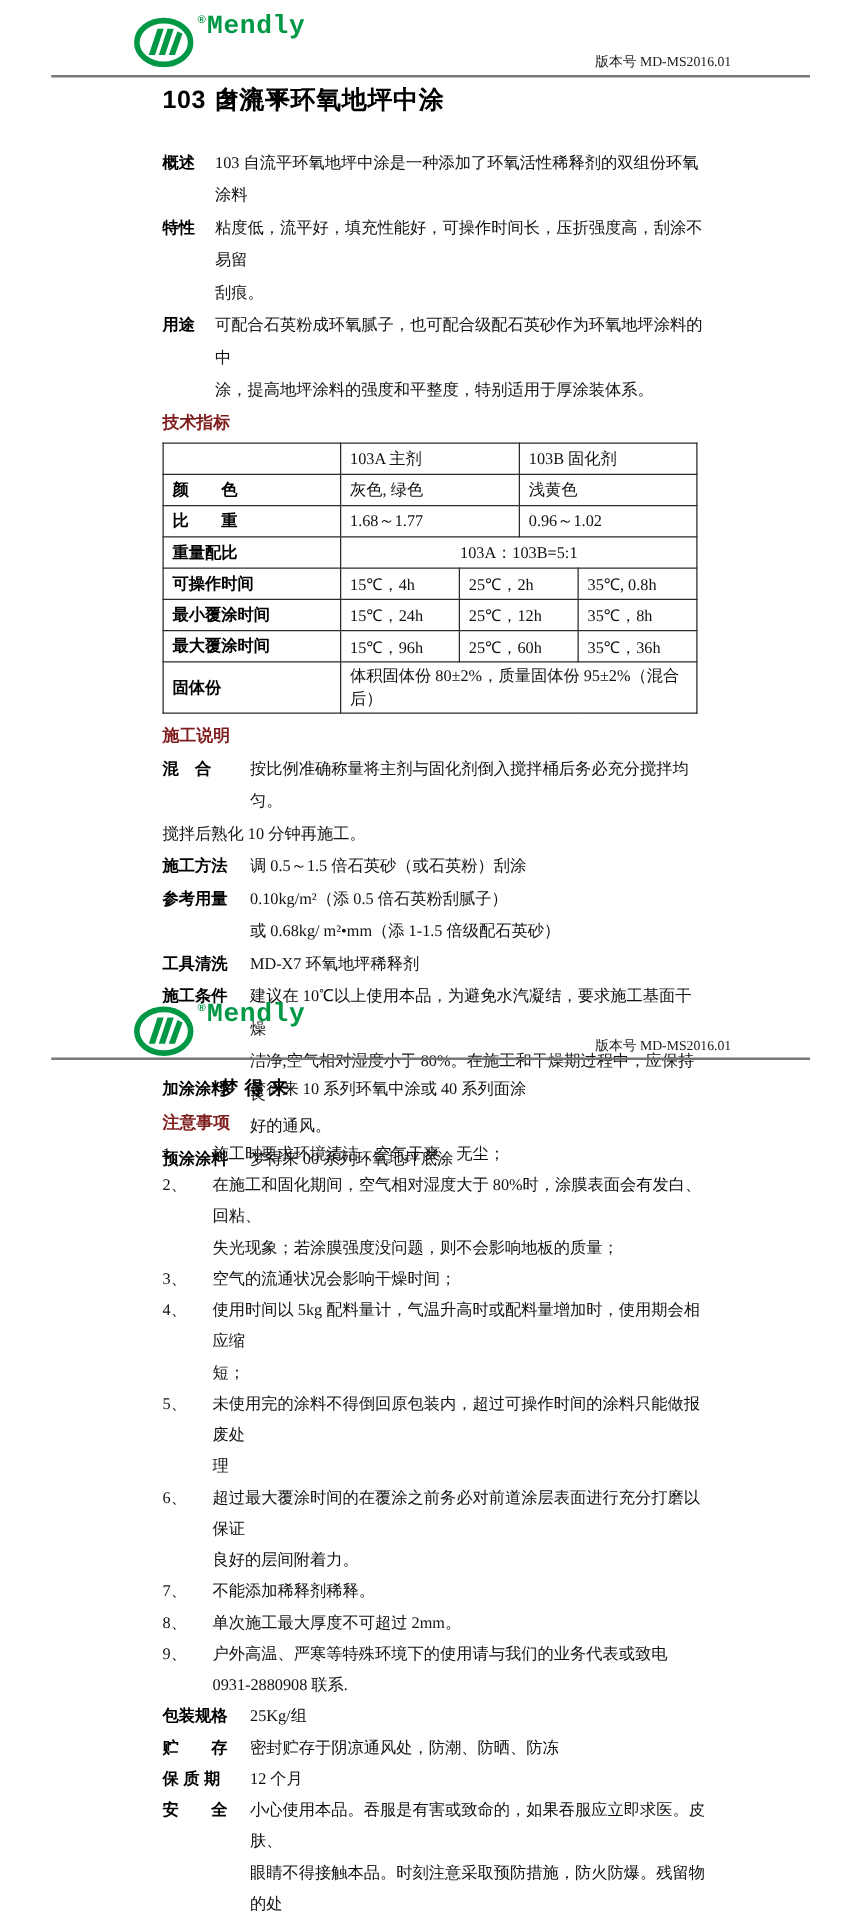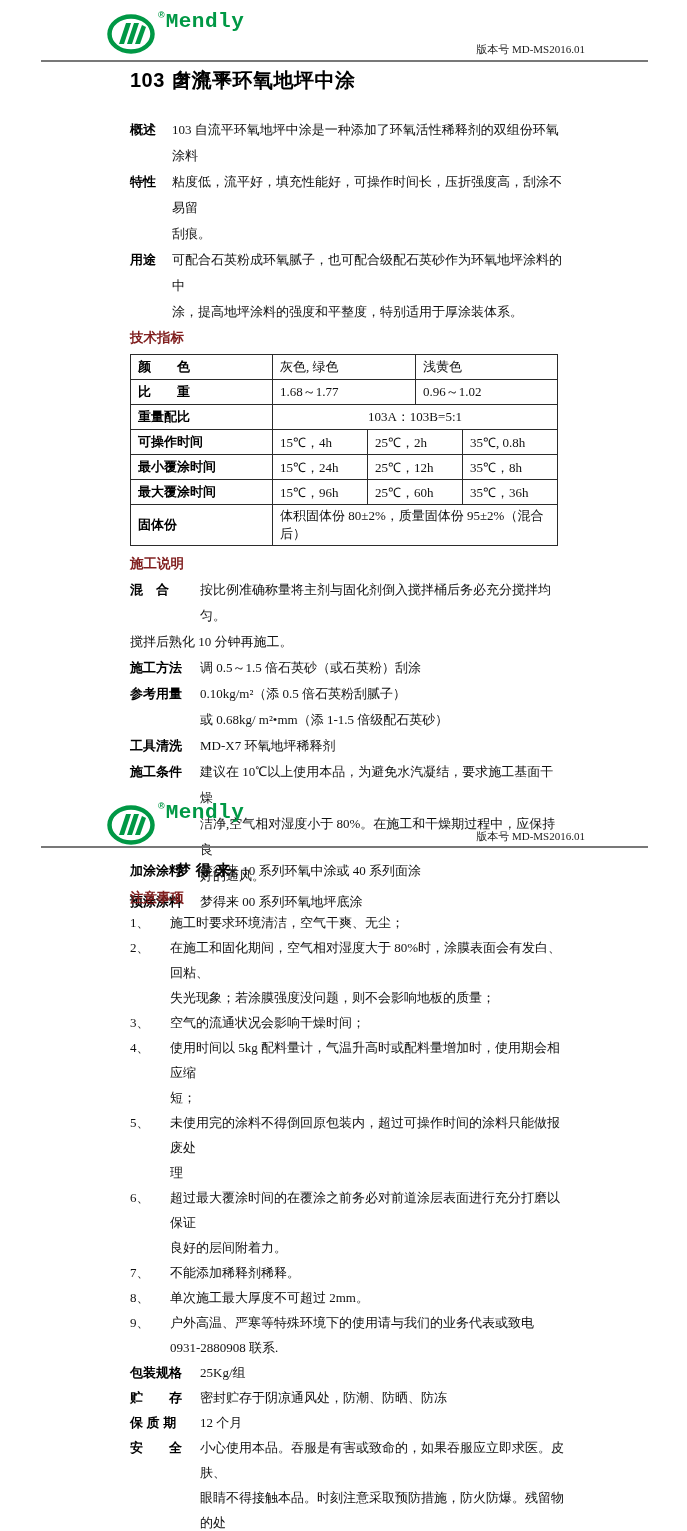--- a/index.html
+++ b/index.html
@@ -102,20 +102,25 @@
 
     <table class="spec">
       <colgroup>
           <col style="width:142px">
           <col style="width:95px">
           <col style="width:48px">
           <col style="width:47px">
           <col style="width:95px">
         </colgroup>
       <tbody>
+          <tr>
+        <td class="rl"></td>
+        <td colspan="2">103A 主剂</td>
+        <td colspan="2">103B 固化剂</td>
+      </tr>
       <tr>
         <td class="rl">颜　　色</td>
         <td colspan="2">灰色, 绿色</td>
         <td colspan="2">浅黄色</td>
       </tr>
       <tr>
         <td class="rl">比　　重</td>
         <td colspan="2">1.68～1.77</td>
         <td colspan="2">0.96～1.02</td>
       </tr>

